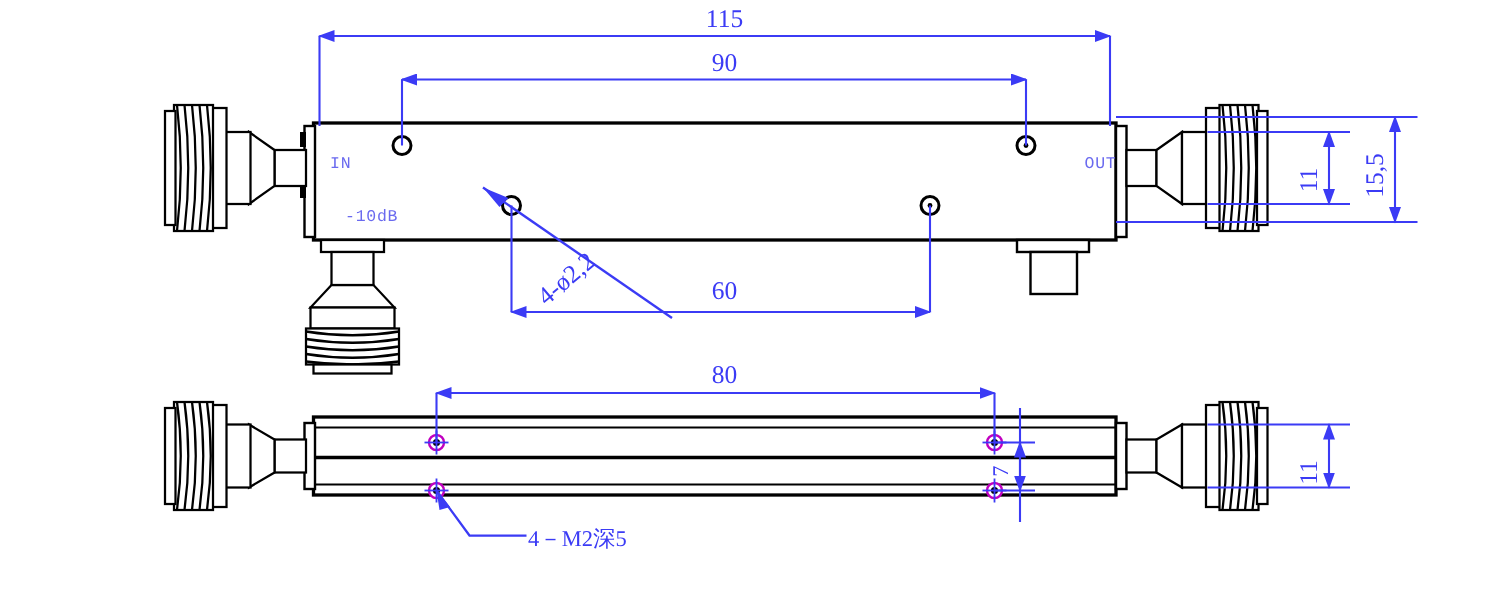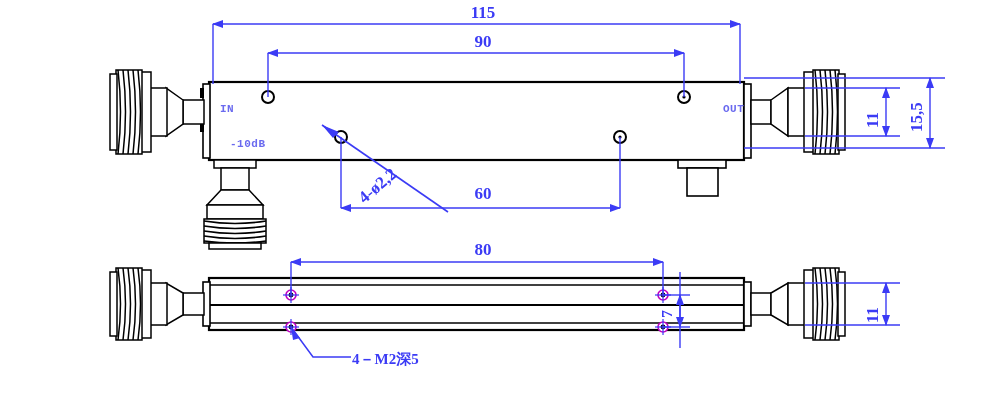--- a/index.html
+++ b/index.html
@@ -1,18 +1,18 @@
 <!DOCTYPE html>
 <html><head>
 <meta charset="utf-8">
 <style>
   html,body{margin:0;padding:0;background:#ffffff;}
   body{width:1000px;height:401px;overflow:hidden;
        font-family:"Liberation Serif",serif;}
-  #stage{position:relative;width:1000px;height:401px;background:#fff;font-weight:bold;}
+  #stage{position:relative;width:1000px;height:401px;background:#fff;}
   svg{display:block;}
   .dimtxt{font-family:"Liberation Serif",serif;font-size:17px;fill:#3b3bf5;}
   .lbl{font-family:"Liberation Mono",monospace;font-size:11px;fill:#6a6aef;letter-spacing:.5px;}
   .cn{font-family:"Liberation Serif",serif;font-size:15px;fill:#3b3bf5;}
 </style>
 </head>
 <body>
 
 <div id="stage">
 <svg width="1000" height="401" viewBox="0 0 1000 401">

